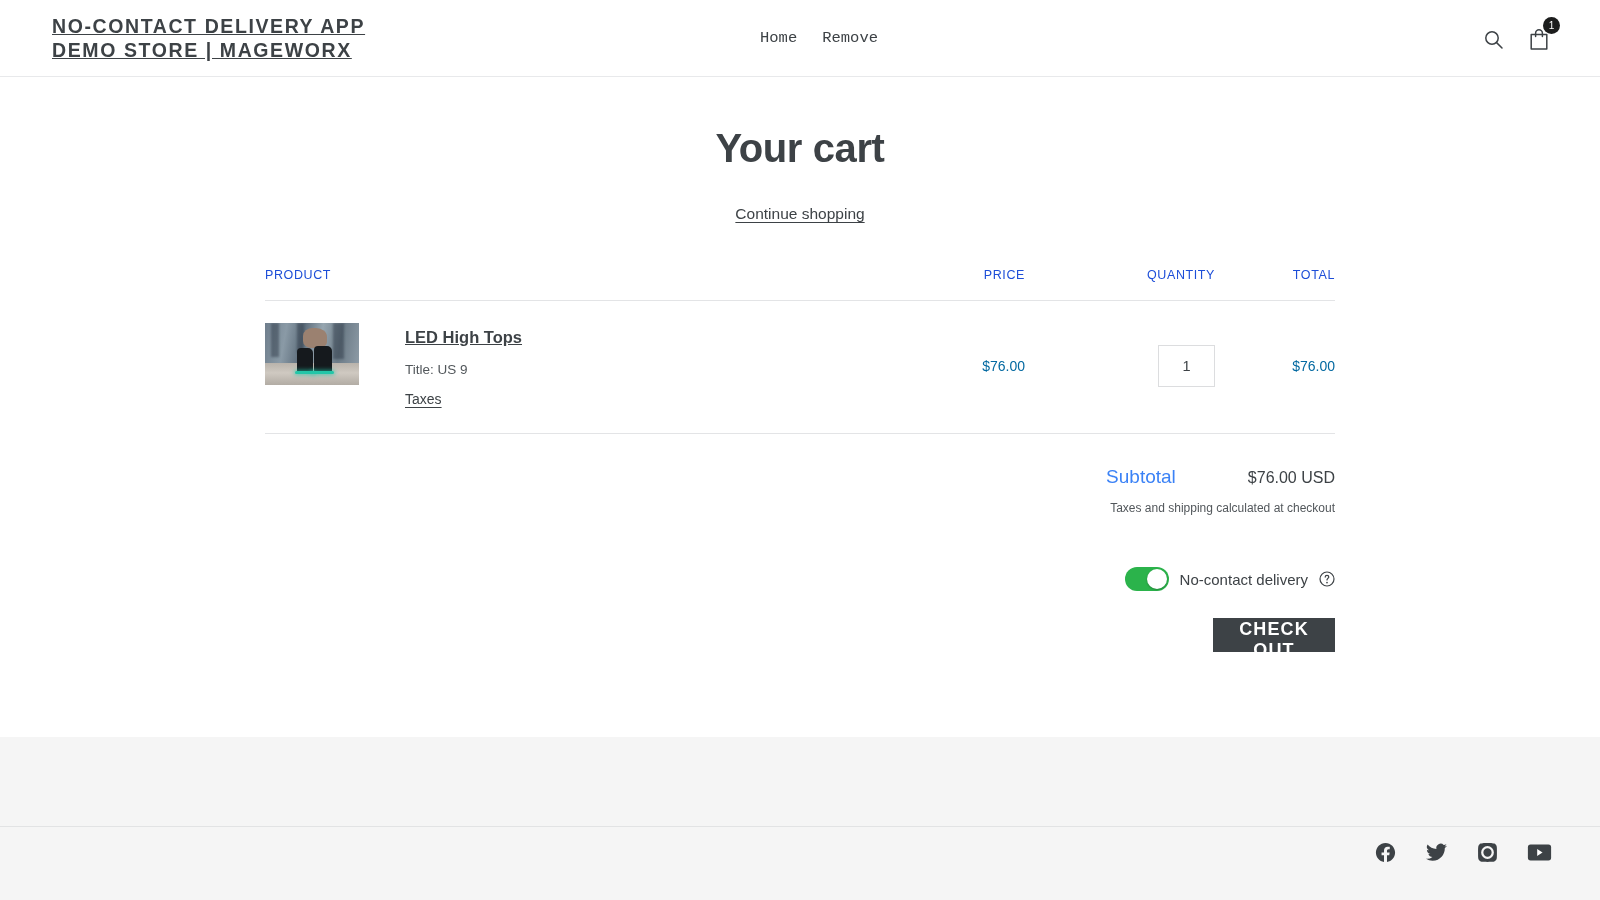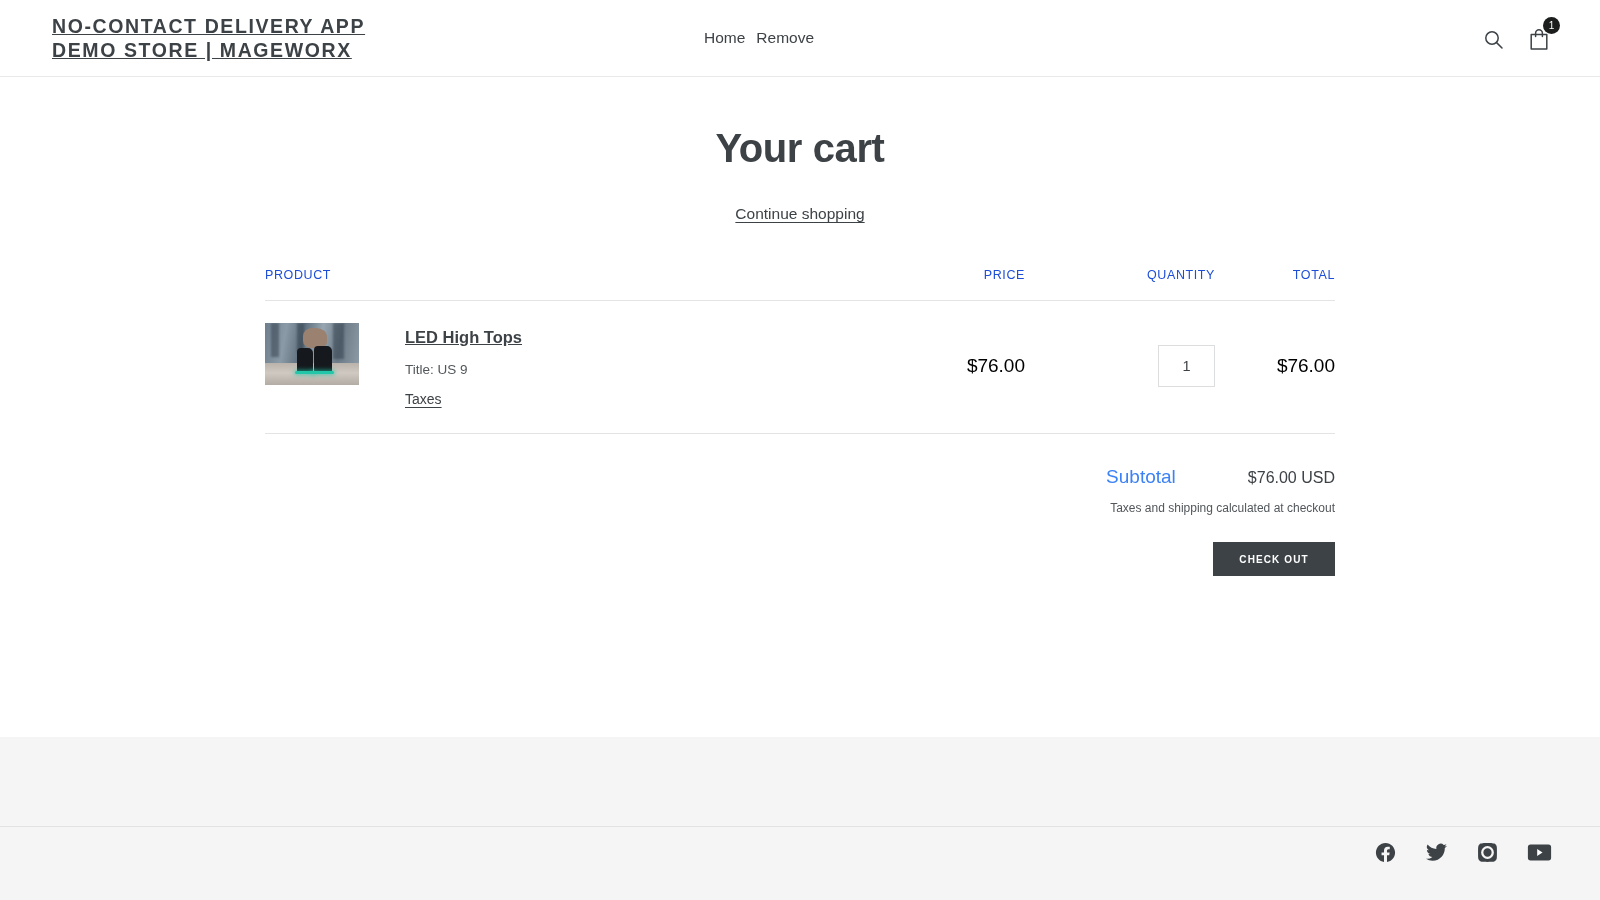--- a/index.html
+++ b/index.html
@@ -29,24 +29,25 @@
     letter-spacing: 1.6px;
     line-height: 24px;
     color: #3d4246;
     text-transform: uppercase;
     white-space: nowrap;
   }
   .brand-line { display: block; }
 
   .main-nav {
     position: absolute;
-    left: 704px;
+    left: 760px;
     top: 28px;
     display: flex;
-    gap: 11px;
+    gap: 25px;
+    font-family: Liberation Mono, monospace;
   }
   .nav-link {
     font-size: 15.5px;
     color: #3d4246;
     text-decoration: none;
     line-height: 20px;
   }
 
   .header-icons {
     position: absolute;
@@ -197,22 +198,22 @@
   .remove-link {
     display: inline-block;
     margin-top: 12px;
     font-size: 14px;
     color: #3d4246;
     text-decoration: underline;
     text-underline-offset: 3px;
   }
 
   .price-cell, .total-cell {
-    font-size: 19px;
-    color: #000000;
+    font-size: 14px;
+    color: #0369a1;
   }
   .qty-cell { display: flex; justify-content: flex-end; }
   .qty-input {
     width: 57px;
     height: 42px;
     border: 1px solid #dcdddf;
     background: #ffffff;
     text-align: center;
     font-size: 14.5px;
     font-family: "Liberation Sans", sans-serif;
@@ -273,21 +274,21 @@
     justify-content: flex-end;
     margin-top: 27px;
   }
   .checkout-btn {
     width: 122px;
     height: 34px;
     background: #3d4246;
     color: #ffffff;
     border: none;
     font-family: "Liberation Sans", sans-serif;
-    font-size: 10px;
+    font-size: 18px;
     font-weight: bold;
     letter-spacing: 1.1px;
     text-transform: uppercase;
     cursor: pointer;
   }
 
   
   .site-footer {
     height: 163px;
     background: #f5f5f5;
@@ -387,20 +388,33 @@
       <div class="total-cell col-total">$76.00</div>
     </div>
 
     <div class="totals">
       <div class="subtotal-line">
         <span class="subtotal-label">Subtotal</span>
         <span class="subtotal-value">$76.00 USD</span>
       </div>
       <div class="tax-note">Taxes and shipping calculated at checkout</div>
 
+      <div class="nocontact-row">
+        <div class="toggle">
+          <span class="knob"></span>
+        </div>
+        <span class="nocontact-label">No-contact delivery</span>
+        <span class="help-icon">
+          <svg width="16" height="16" viewBox="0 0 16 16" fill="none" aria-hidden="true">
+            <circle cx="8" cy="8" r="7" stroke="#3d4246" stroke-width="1.2"></circle>
+            <path d="M6.2 6.1c0-1 .8-1.7 1.8-1.7s1.8.7 1.8 1.6c0 .8-.5 1.2-1.1 1.6-.5.4-.7.7-.7 1.3" stroke="#3d4246" stroke-width="1.2" stroke-linecap="round"></path>
+            <circle cx="8" cy="11.6" r="0.85" fill="#3d4246"></circle>
+          </svg>
+        </span>
+      </div>
 
       <div class="checkout-row">
         <button class="checkout-btn">Check out</button>
       </div>
     </div>
 
   </section>
 </main>
 
 <footer class="site-footer">

